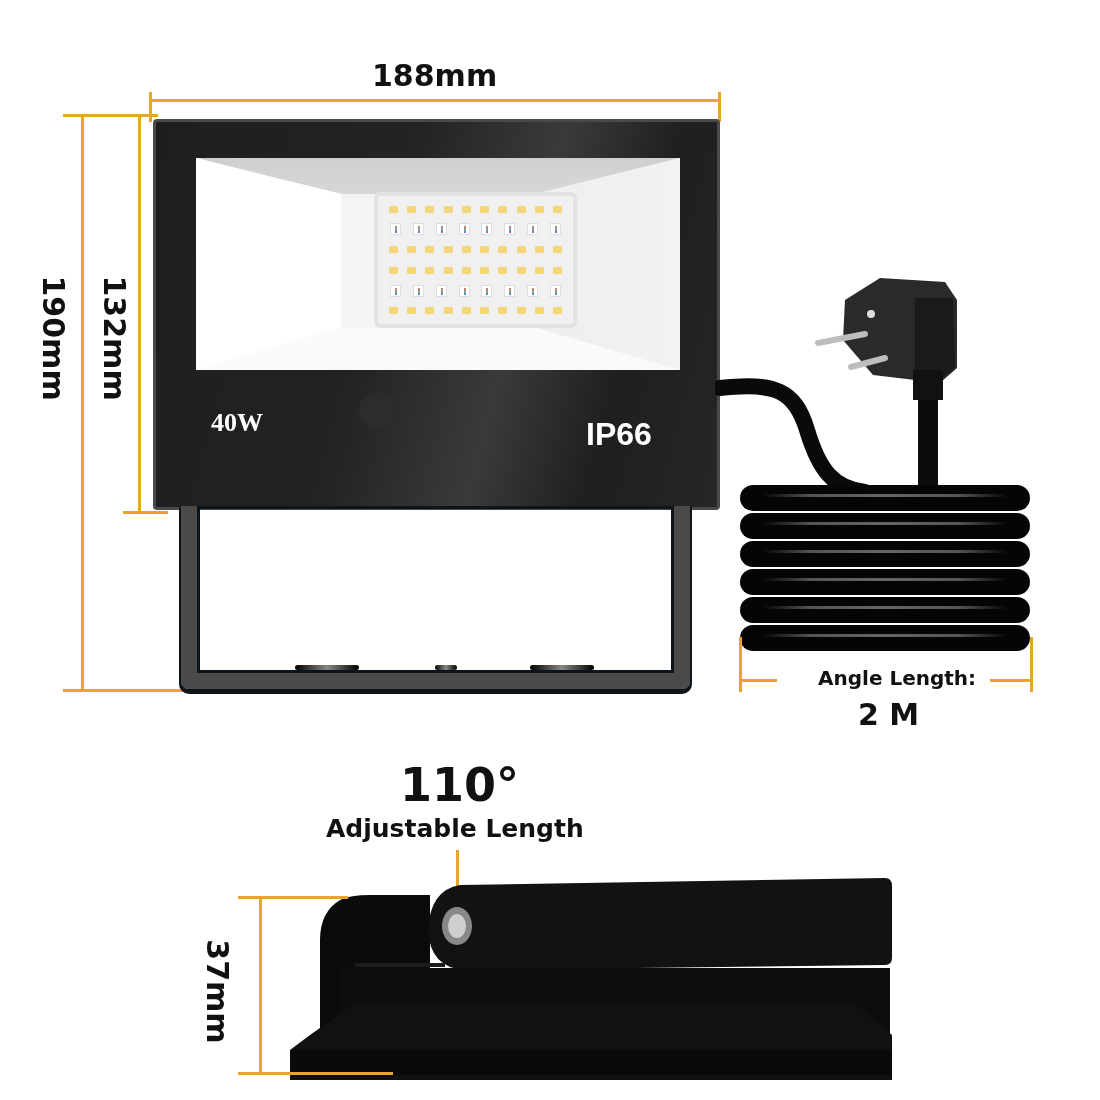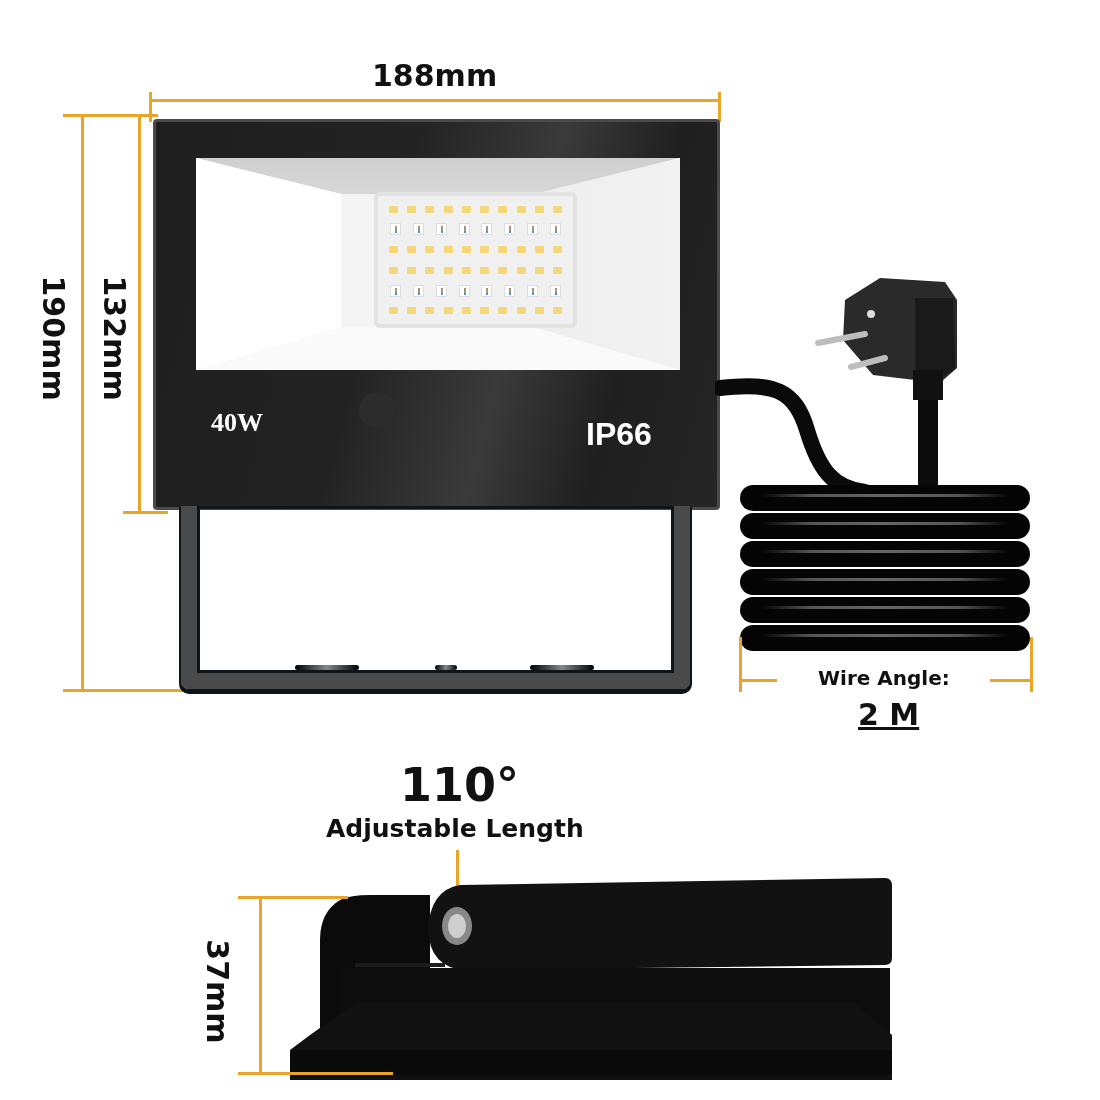--- a/index.html
+++ b/index.html
@@ -199,22 +199,22 @@
   <div class="coil" style="top:569px;"></div>
   <div class="coil" style="top:597px;"></div>
   <div class="coil" style="top:625px;"></div>
 </div>
 
 <div>
   <div class="dim-line" style="left:739px; top:637px; width:3px; height:55px;"></div>
   <div class="dim-line" style="left:1030px; top:637px; width:3px; height:55px;"></div>
   <div class="dim-line" style="left:741px; top:679px; width:36px; height:3px;"></div>
   <div class="dim-line" style="left:990px; top:679px; width:40px; height:3px;"></div>
-  <div class="dim-text" style="left:818px; top:666px; font-size:20px;">Wire Angle:</div>
-  <div class="dim-text" style="left:858px; top:697px; font-size:30px;text-decoration:underline;">2 M</div>
+  <div class="dim-text" style="left:818px; top:666px; font-size:20px;">Angle Length:</div>
+  <div class="dim-text" style="left:858px; top:697px; font-size:30px;">2 M</div>
 </div>
 
 <div class="dim-text" style="left:400px; top:758px; font-size:46px;">110°</div>
 <div class="dim-text" style="left:326px; top:814px; font-size:25px;">Adjustable Length</div>
 <div class="dim-line" style="left:456px; top:850px; width:3px; height:70px;"></div>
 
 <svg class="side-svg" width="620" height="220" viewBox="0 0 620 220">
   <path d="M60 40 Q 70 35 90 35 L 150 35 L 150 190 L 40 190 L 40 80 Q 40 52 60 40 Z" fill="#0b0b0b"></path>
   <path d="M180 25 L 605 18 Q 612 18 612 26 L 612 98 Q 612 105 605 105 L 185 110 Q 150 108 148 70 Q 150 30 180 25 Z" fill="#121212"></path>
   <rect x="60" y="108" width="550" height="72" fill="#0d0d0d"></rect>

